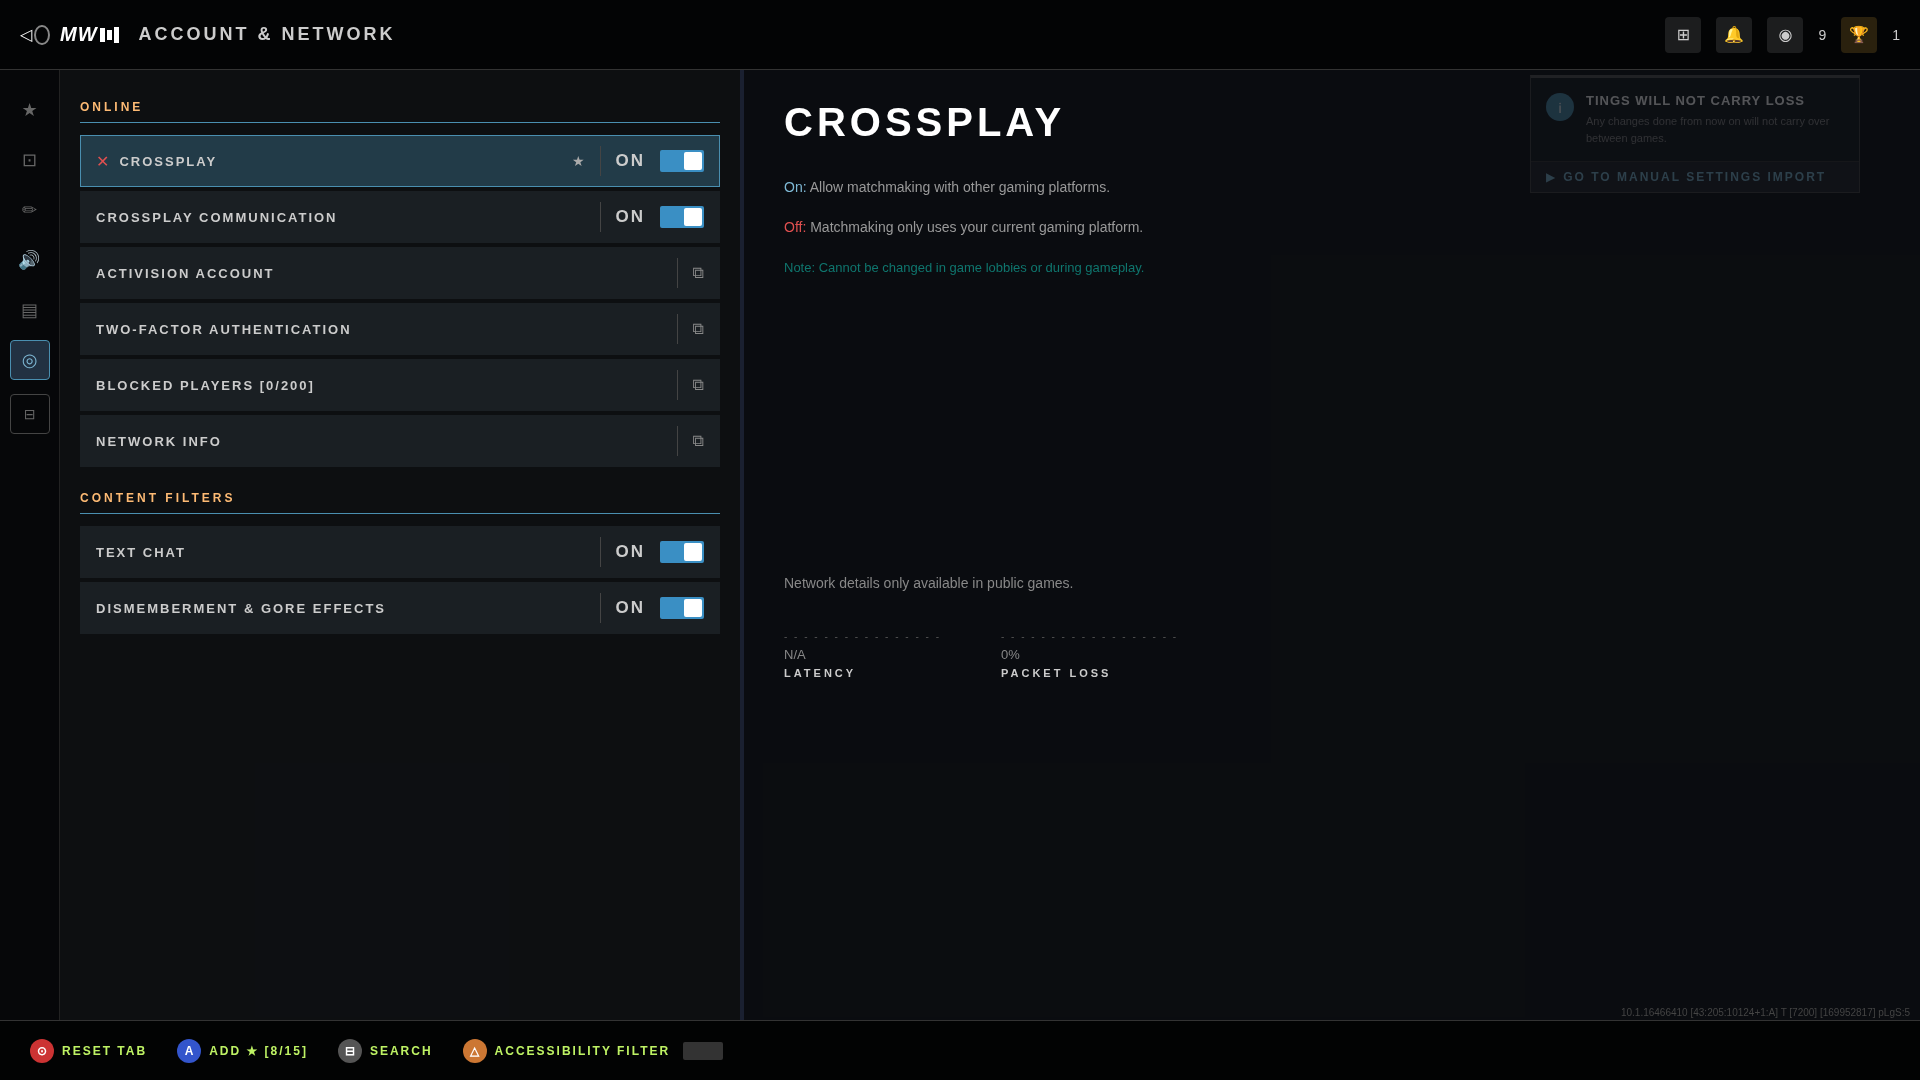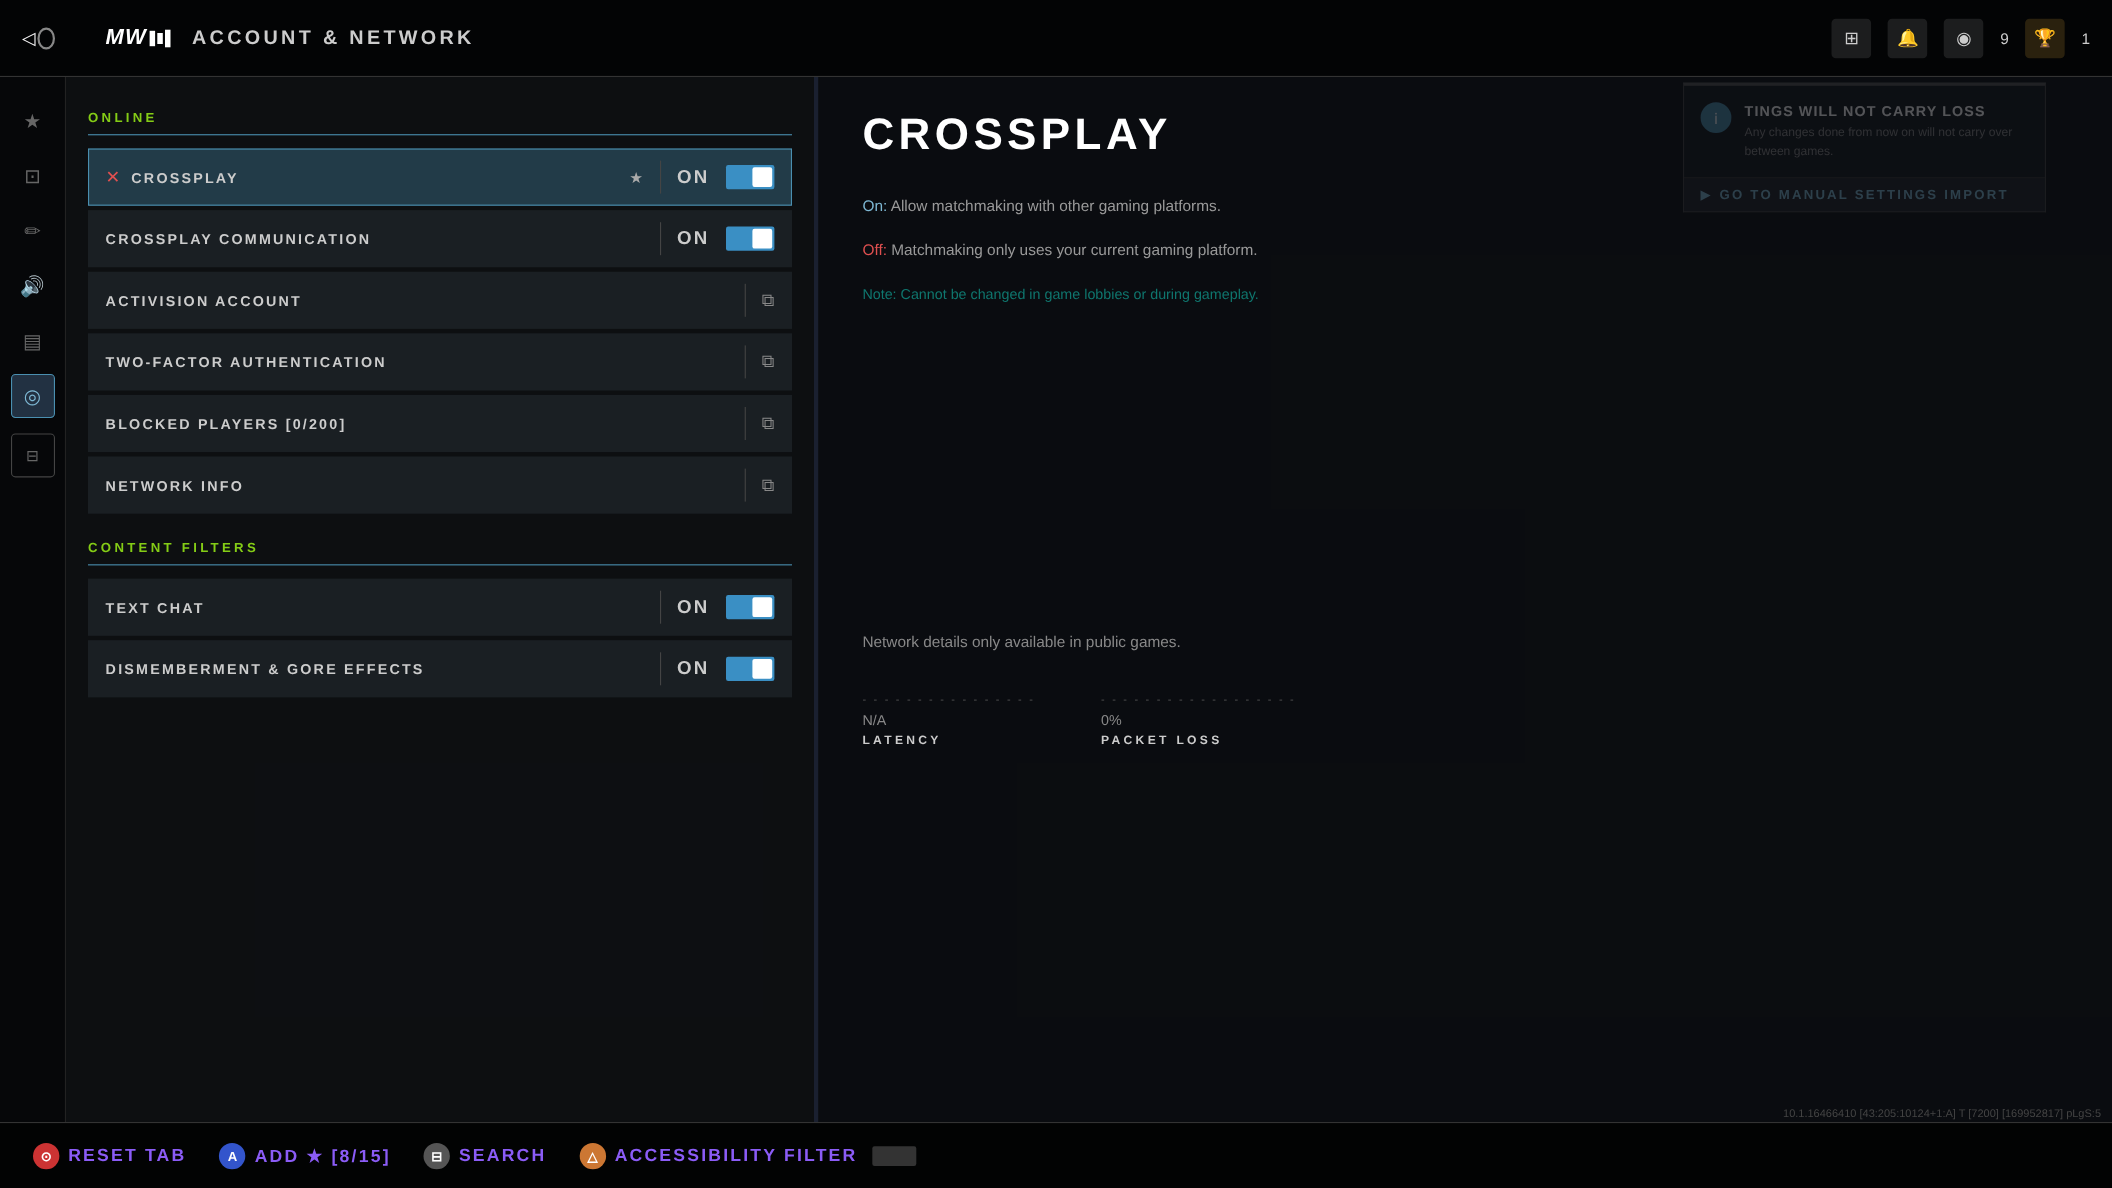--- a/index.html
+++ b/index.html
@@ -121,21 +121,21 @@
       height: 100%;
       padding: 30px 20px;
       overflow-y: auto;
       background: rgba(13, 15, 18, 0.9);
     }
 
     .section-header {
       font-size: 12px;
       font-weight: 700;
       letter-spacing: 3px;
-      color: #84cc16;
+      color: #fdba74;
       margin-bottom: 12px;
       padding-bottom: 8px;
       border-bottom: 1px solid #4a8fb0;
       text-transform: uppercase;
     }
 
     .setting-row {
       background: rgba(30,35,40,0.8);
       margin-bottom: 4px;
       height: 52px;
@@ -325,24 +325,24 @@
       justify-content: center;
       font-size: 12px;
       font-weight: 700;
     }
 
     .btn-red { background: #cc3333; }
     .btn-blue { background: #3355cc; }
     .btn-orange { background: #cc7733; }
 
     .bottom-label {
-      font-size: 16px;
+      font-size: 12px;
       font-weight: 700;
       letter-spacing: 2px;
-      color: #8b5cf6;
+      color: #bef264;
       text-transform: uppercase;
     }
 
     .accessibility-toggle {
       width: 40px;
       height: 18px;
       background: #333;
       border-radius: 2px;
       margin-left: 5px;
       position: relative;
@@ -445,21 +445,20 @@
       align-items: center;
       margin-right: 20px;
     }
 
     .logo-mw {
       font-size: 20px;
       font-weight: 900;
       color: #fff;
       font-style: italic;
       letter-spacing: 1px;
-      margin-left: 36px;
     }
 
     .logo-bars {
       display: flex;
       gap: 2px;
       align-items: center;
       margin-left: 2px;
     }
 
     .logo-bar {

